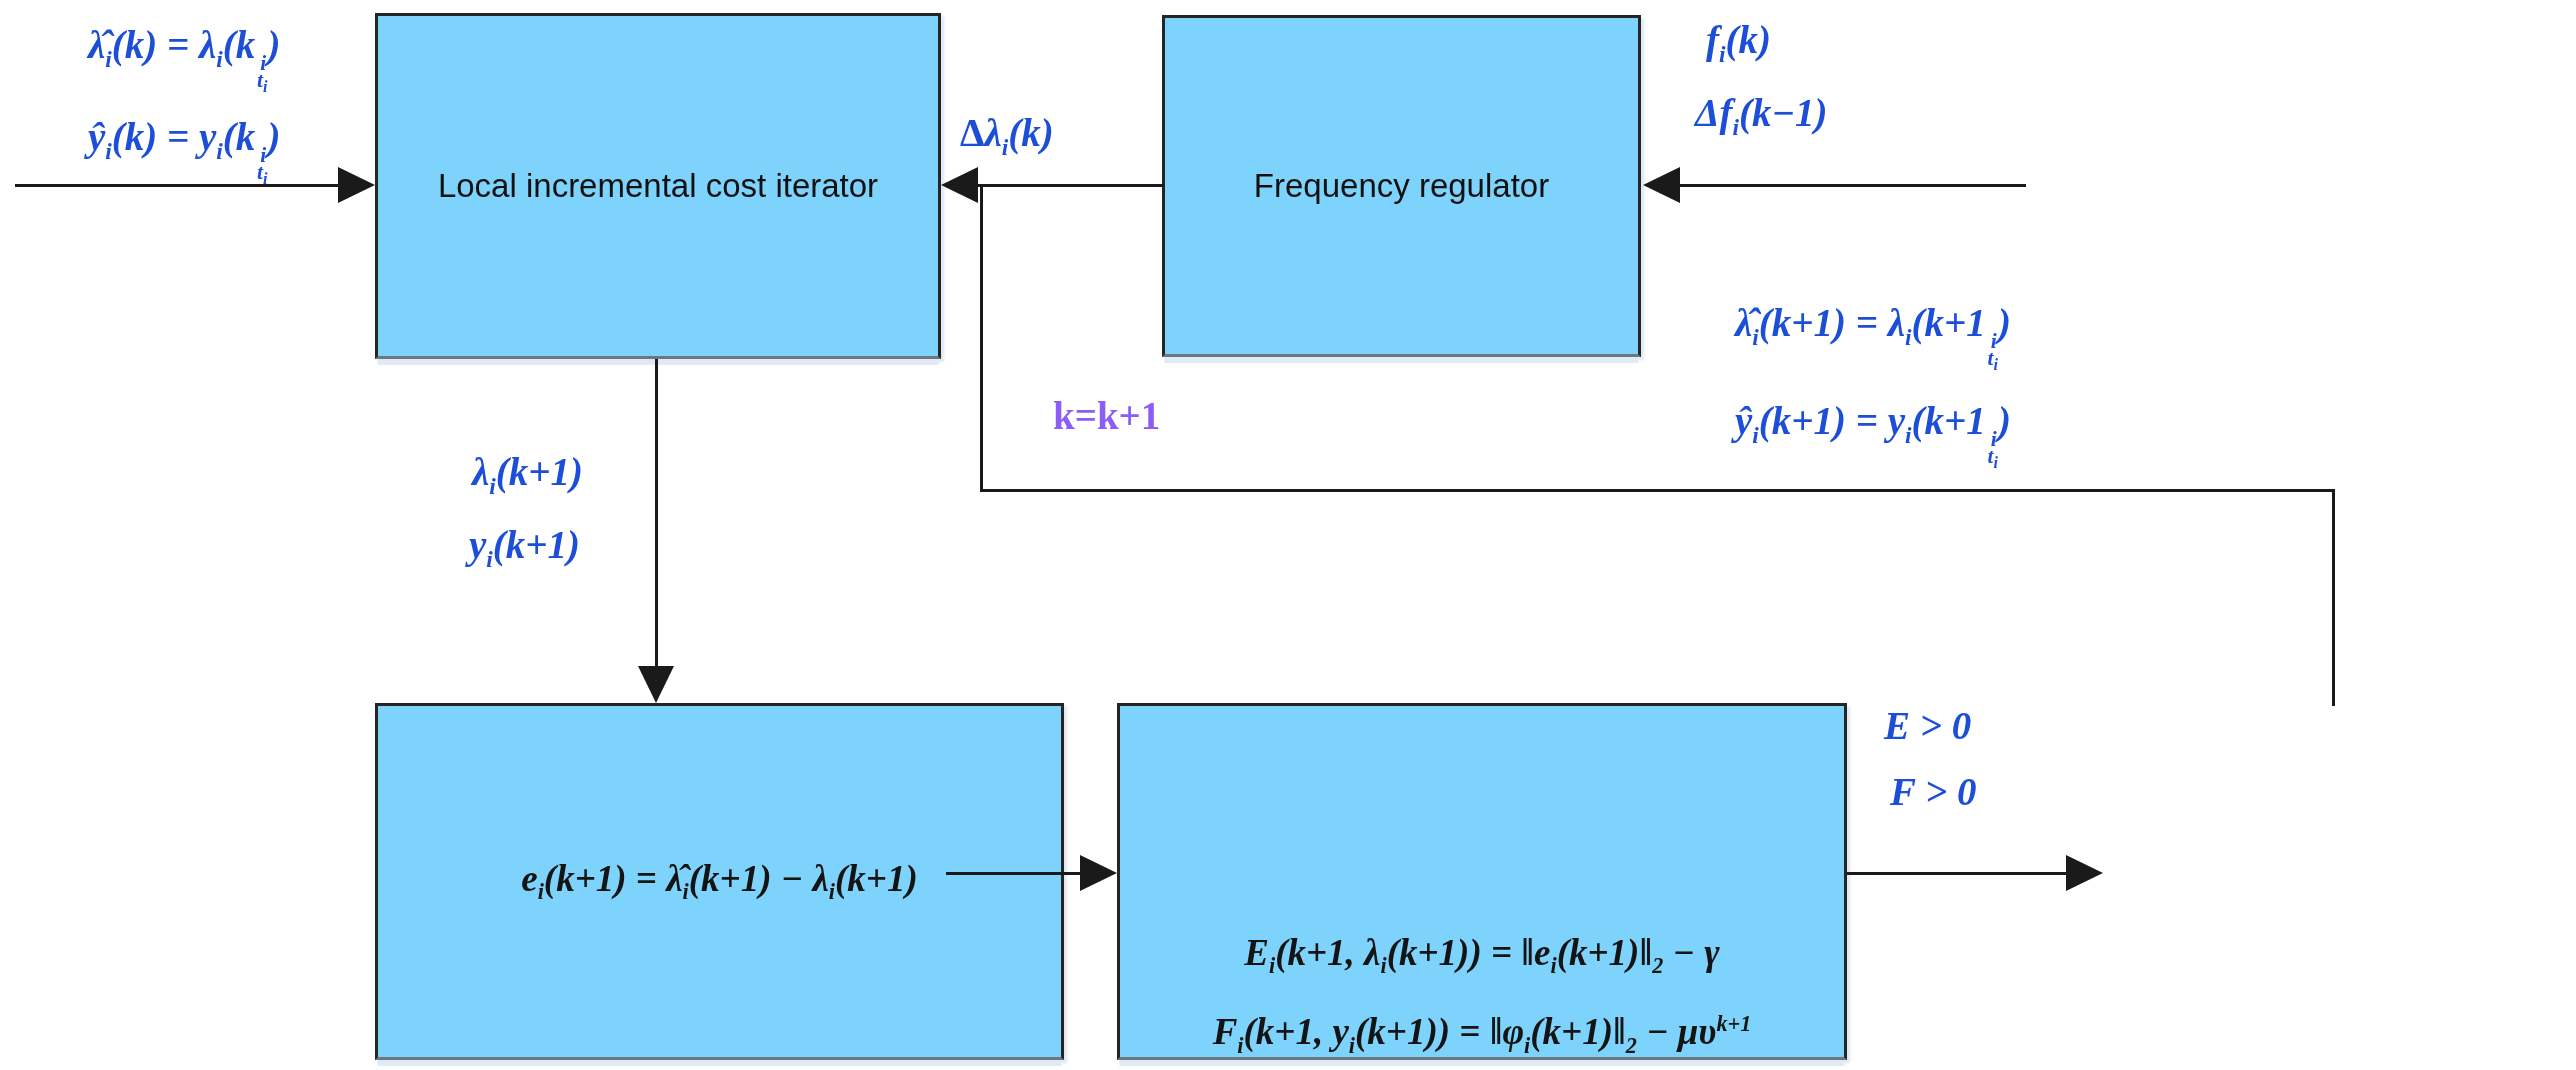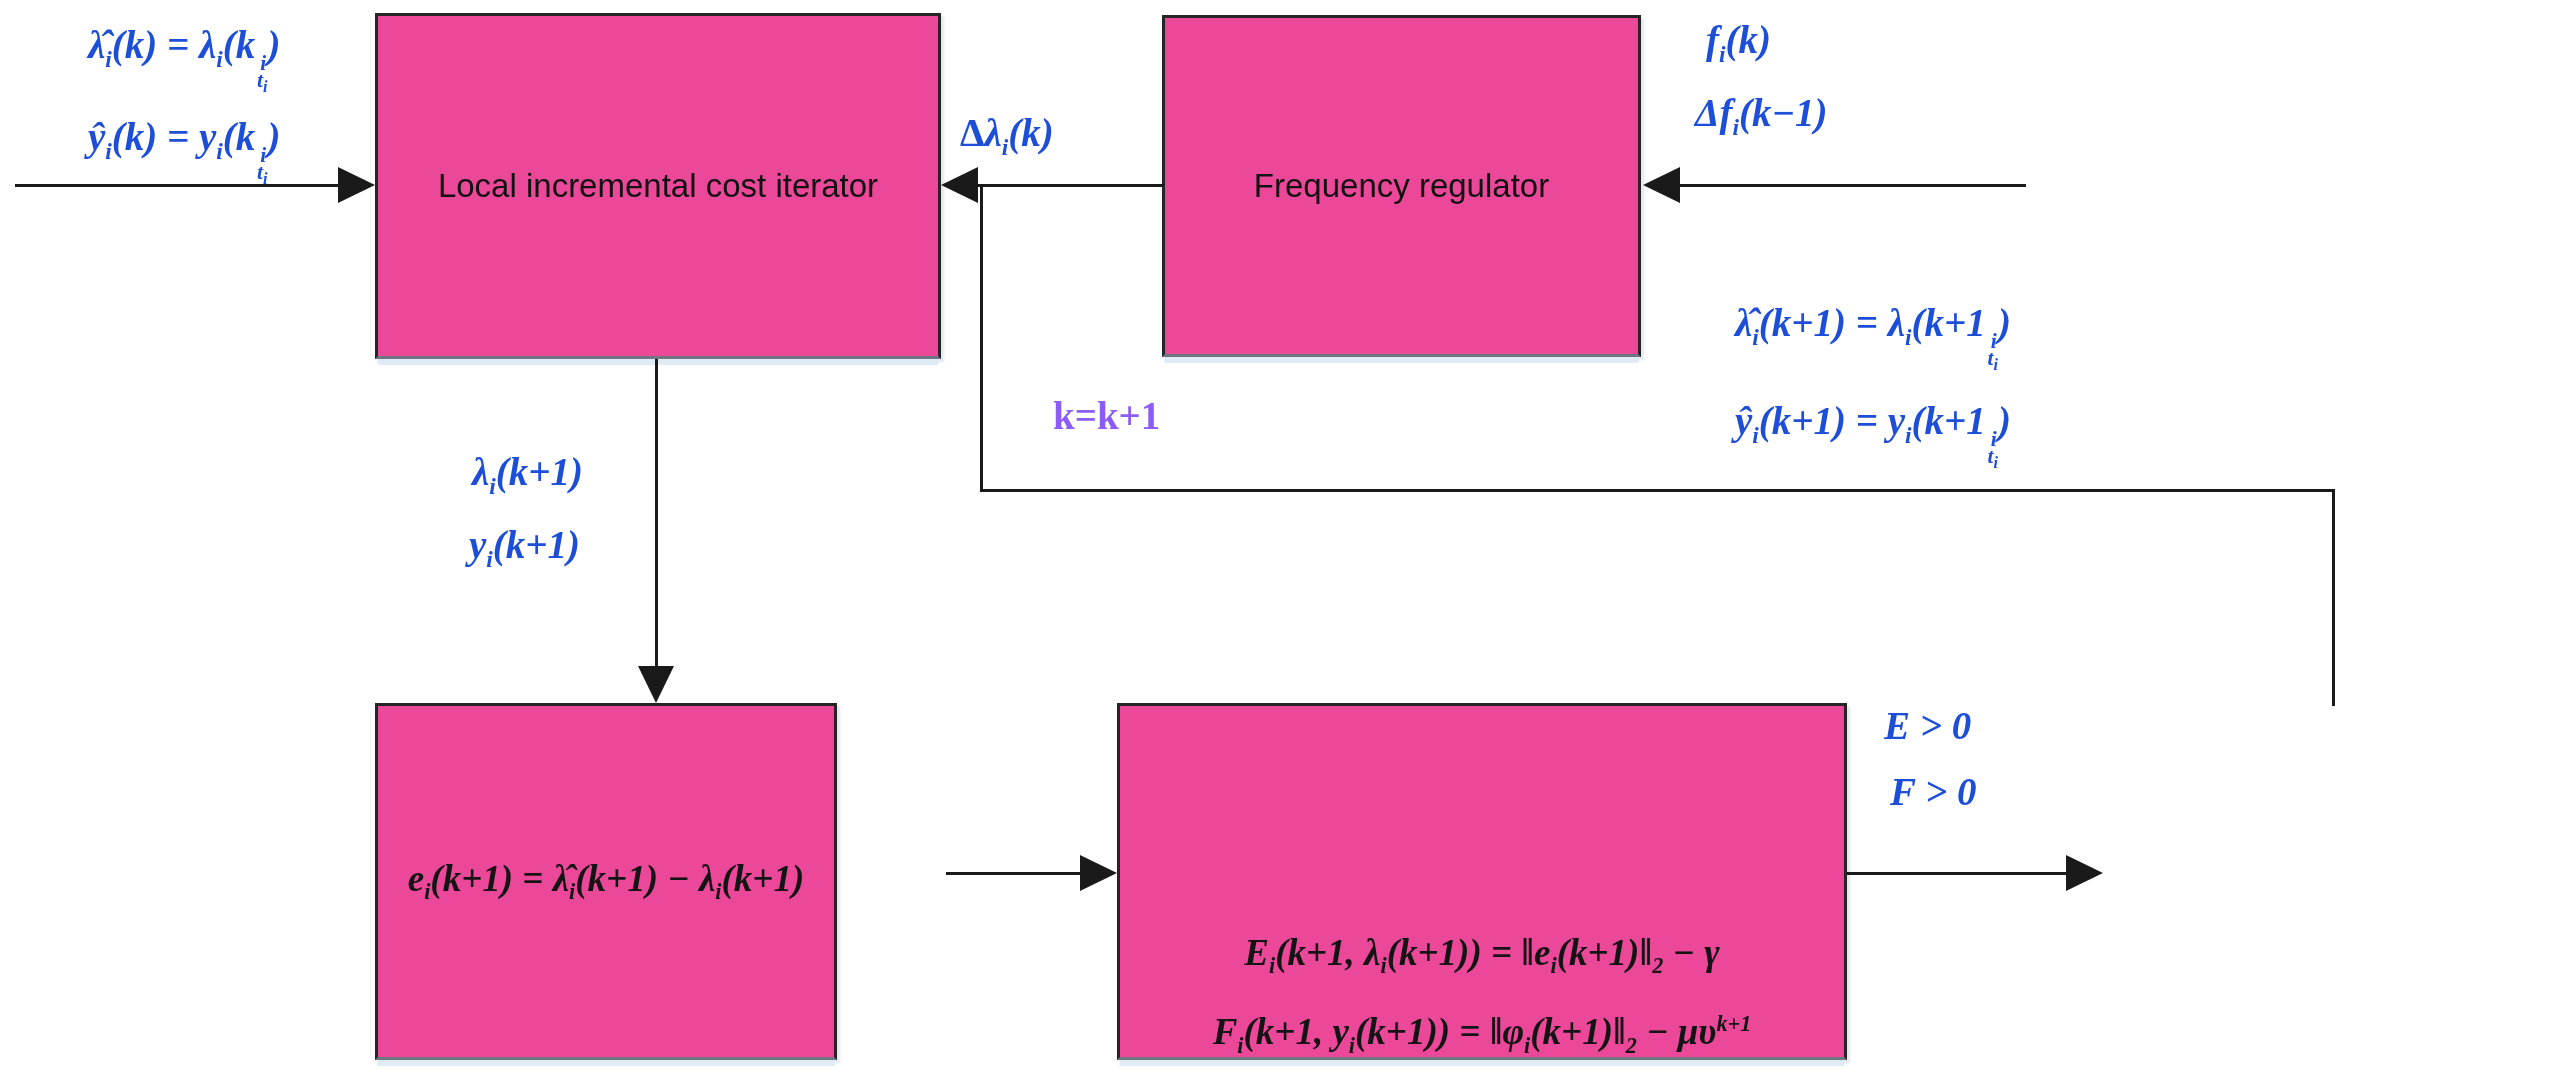--- a/index.html
+++ b/index.html
@@ -12,21 +12,21 @@
     color: #1a1a1a;
     overflow: hidden;
   }
 
   
   .dbox {
     position: absolute;
     box-sizing: border-box;
     border: 3.3px solid #252525;
     border-bottom-color: #6e7681;
-    background: #ec4899;
+    background: #7dd3fc;
     box-shadow: 0 8.4px 0 -2.5px #dfeaf5, 3.3px 3.3px 2.5px rgba(170,190,210,0.35);
     display: flex;
     align-items: center;
     justify-content: center;
     flex-direction: column;
   }
   .dbox .boxlabel {
     font-size: 33px;
     font-weight: 400;
     letter-spacing: 0px;
@@ -99,21 +99,21 @@
 <div id="stage">
 
   <div class="dbox" style="left:375px; top:13.4px; width:566px; height:346px;">
     <span class="boxlabel">Local incremental cost iterator</span>
   </div>
 
   <div class="dbox" style="left:1162px; top:15px; width:479px; height:342px;">
     <span class="boxlabel">Frequency regulator</span>
   </div>
 
-  <div class="dbox" style="left:375px; top:703px; width:462px; height:357px;">
+  <div class="dbox" style="left:375px; top:703px; width:689px; height:357px;">
     <div class="boxmath">e<sub>i</sub>(k+1) = λ̂<sub>i</sub>(k+1) − λ<sub>i</sub>(k+1)</div>
   </div>
 
   <div class="dbox" style="left:1117px; top:703px; width:730px; height:357px;justify-content:flex-end;">
     <div class="boxmath">E<sub>i</sub>(k+1, λ<sub>i</sub>(k+1)) = ‖e<sub>i</sub>(k+1)‖<sub>2</sub> − γ</div>
     <div class="boxmath">F<sub>i</sub>(k+1, y<sub>i</sub>(k+1)) = ‖φ<sub>i</sub>(k+1)‖<sub>2</sub> − μυ<sup>k+1</sup></div>
   </div>
 
 
   <div class="h" style="left:15px; top:184px; width:326px;"></div>

